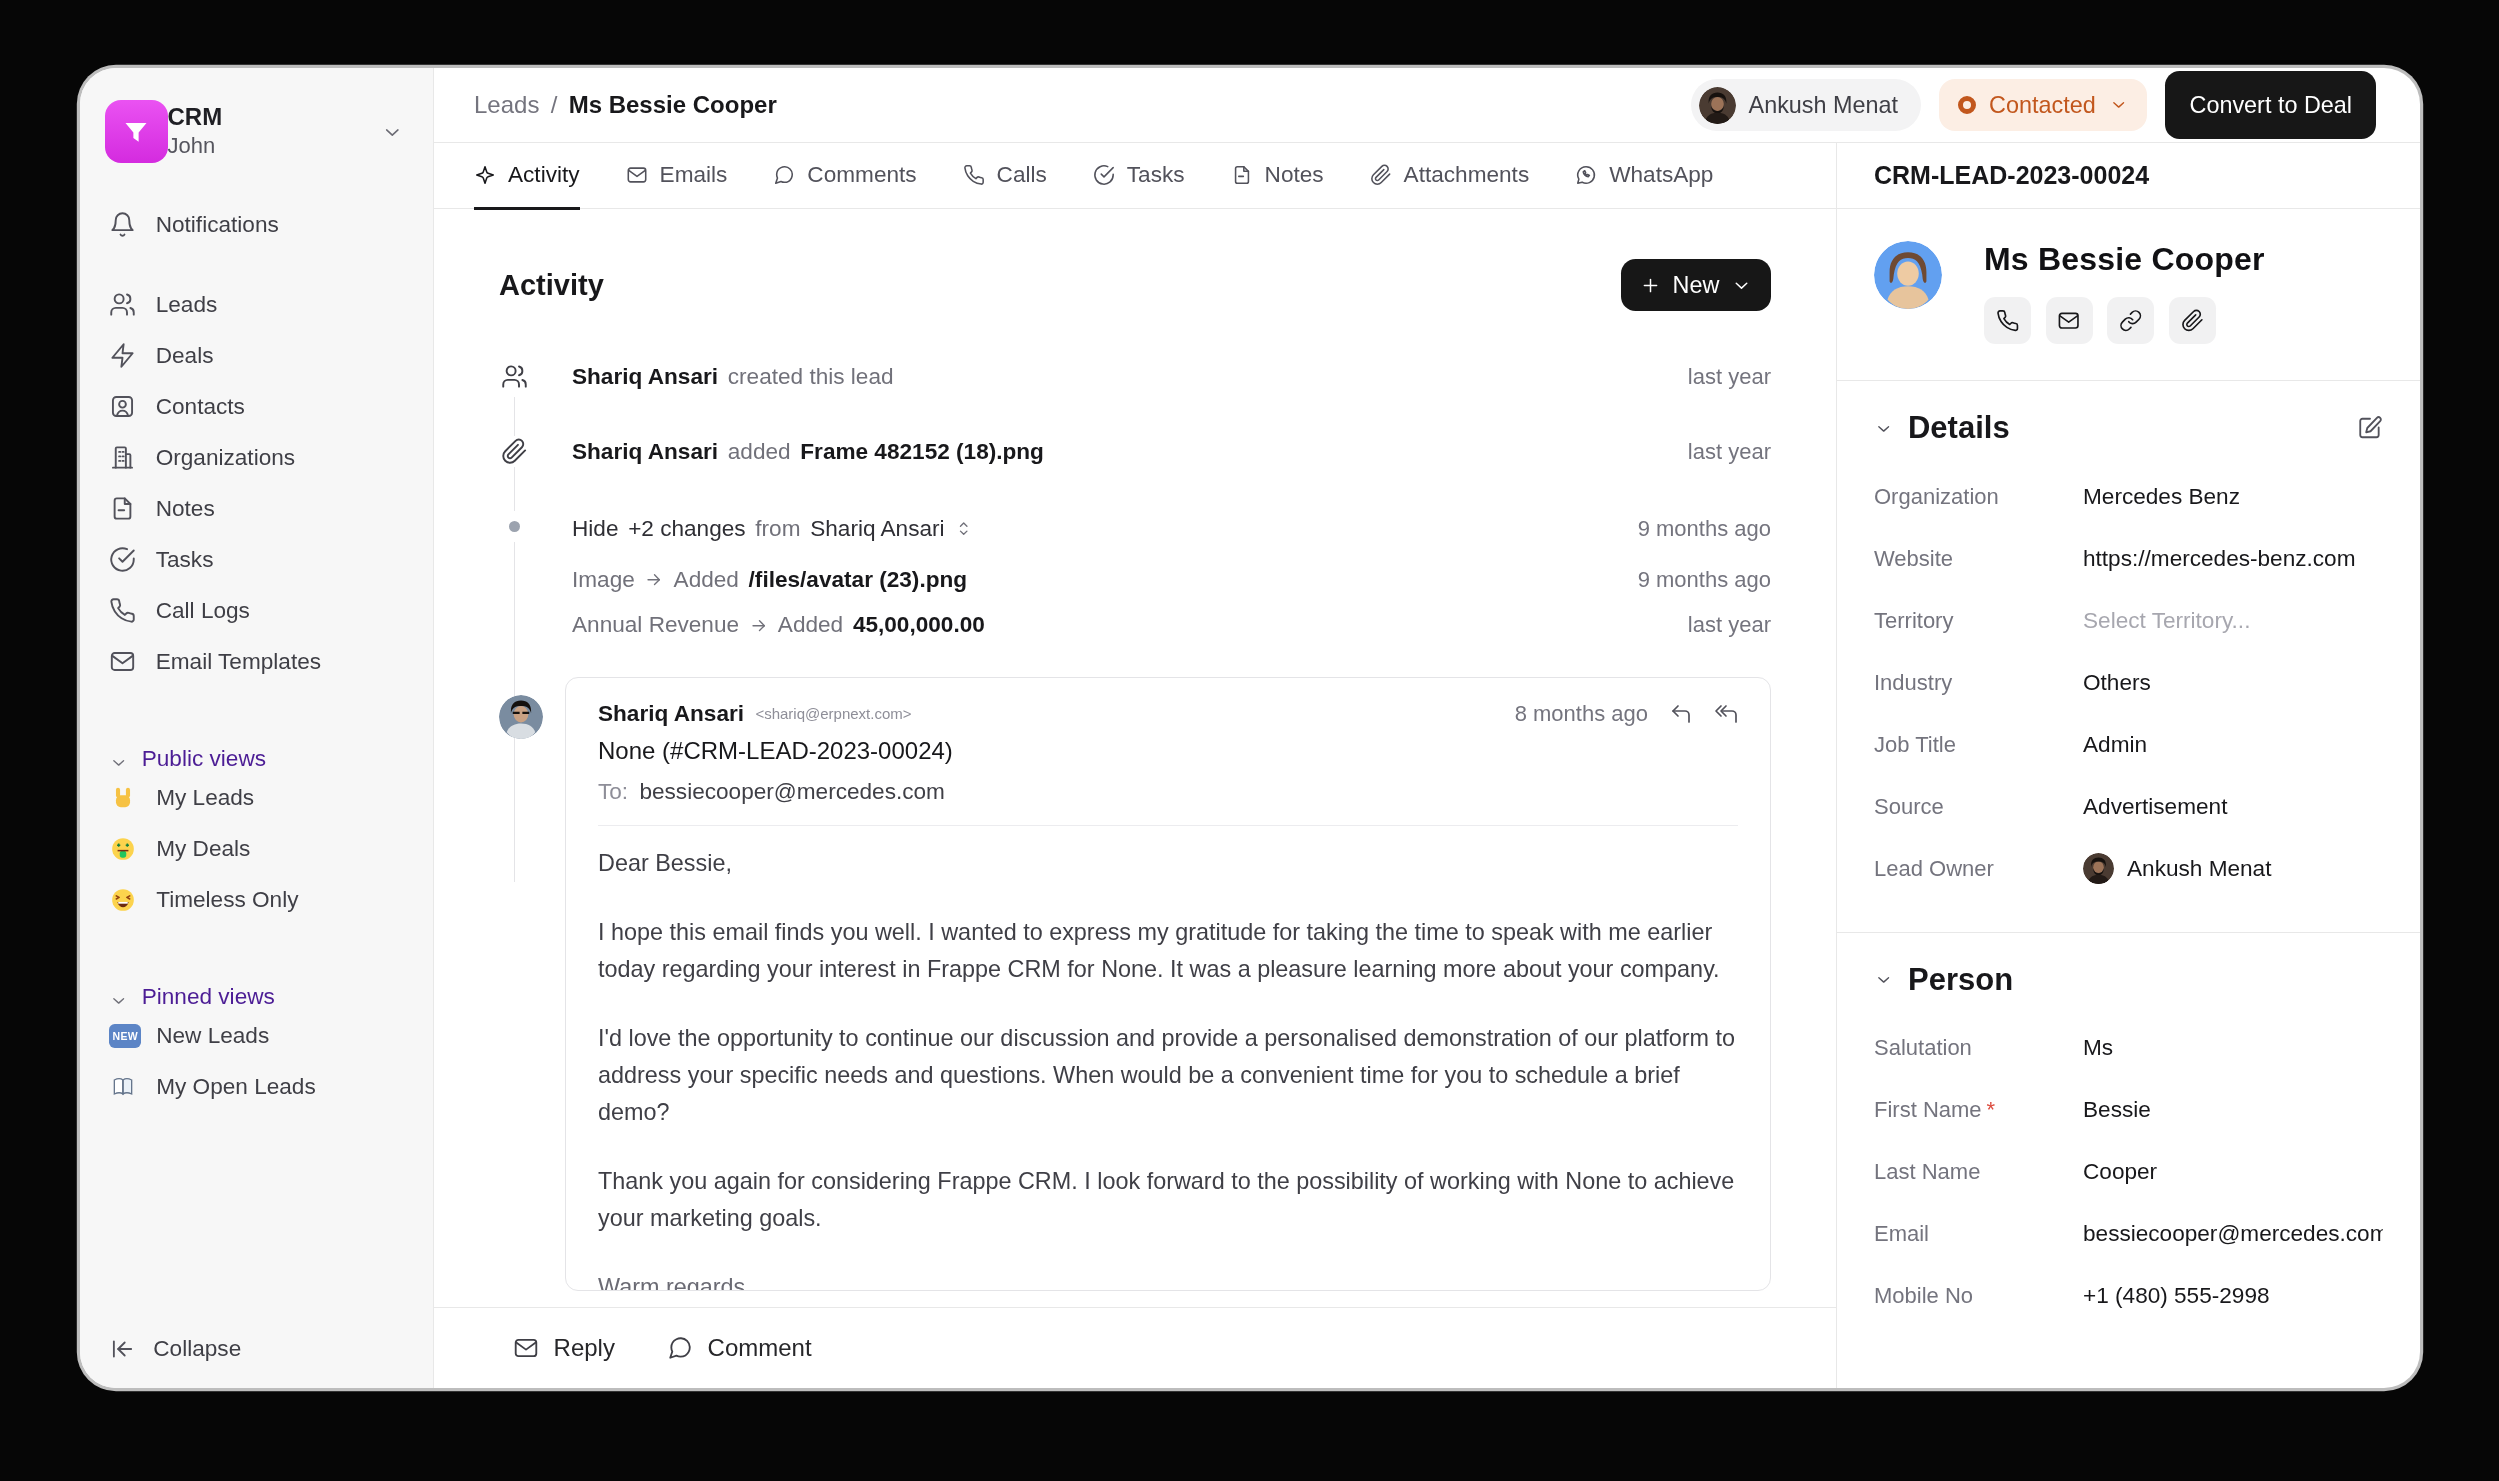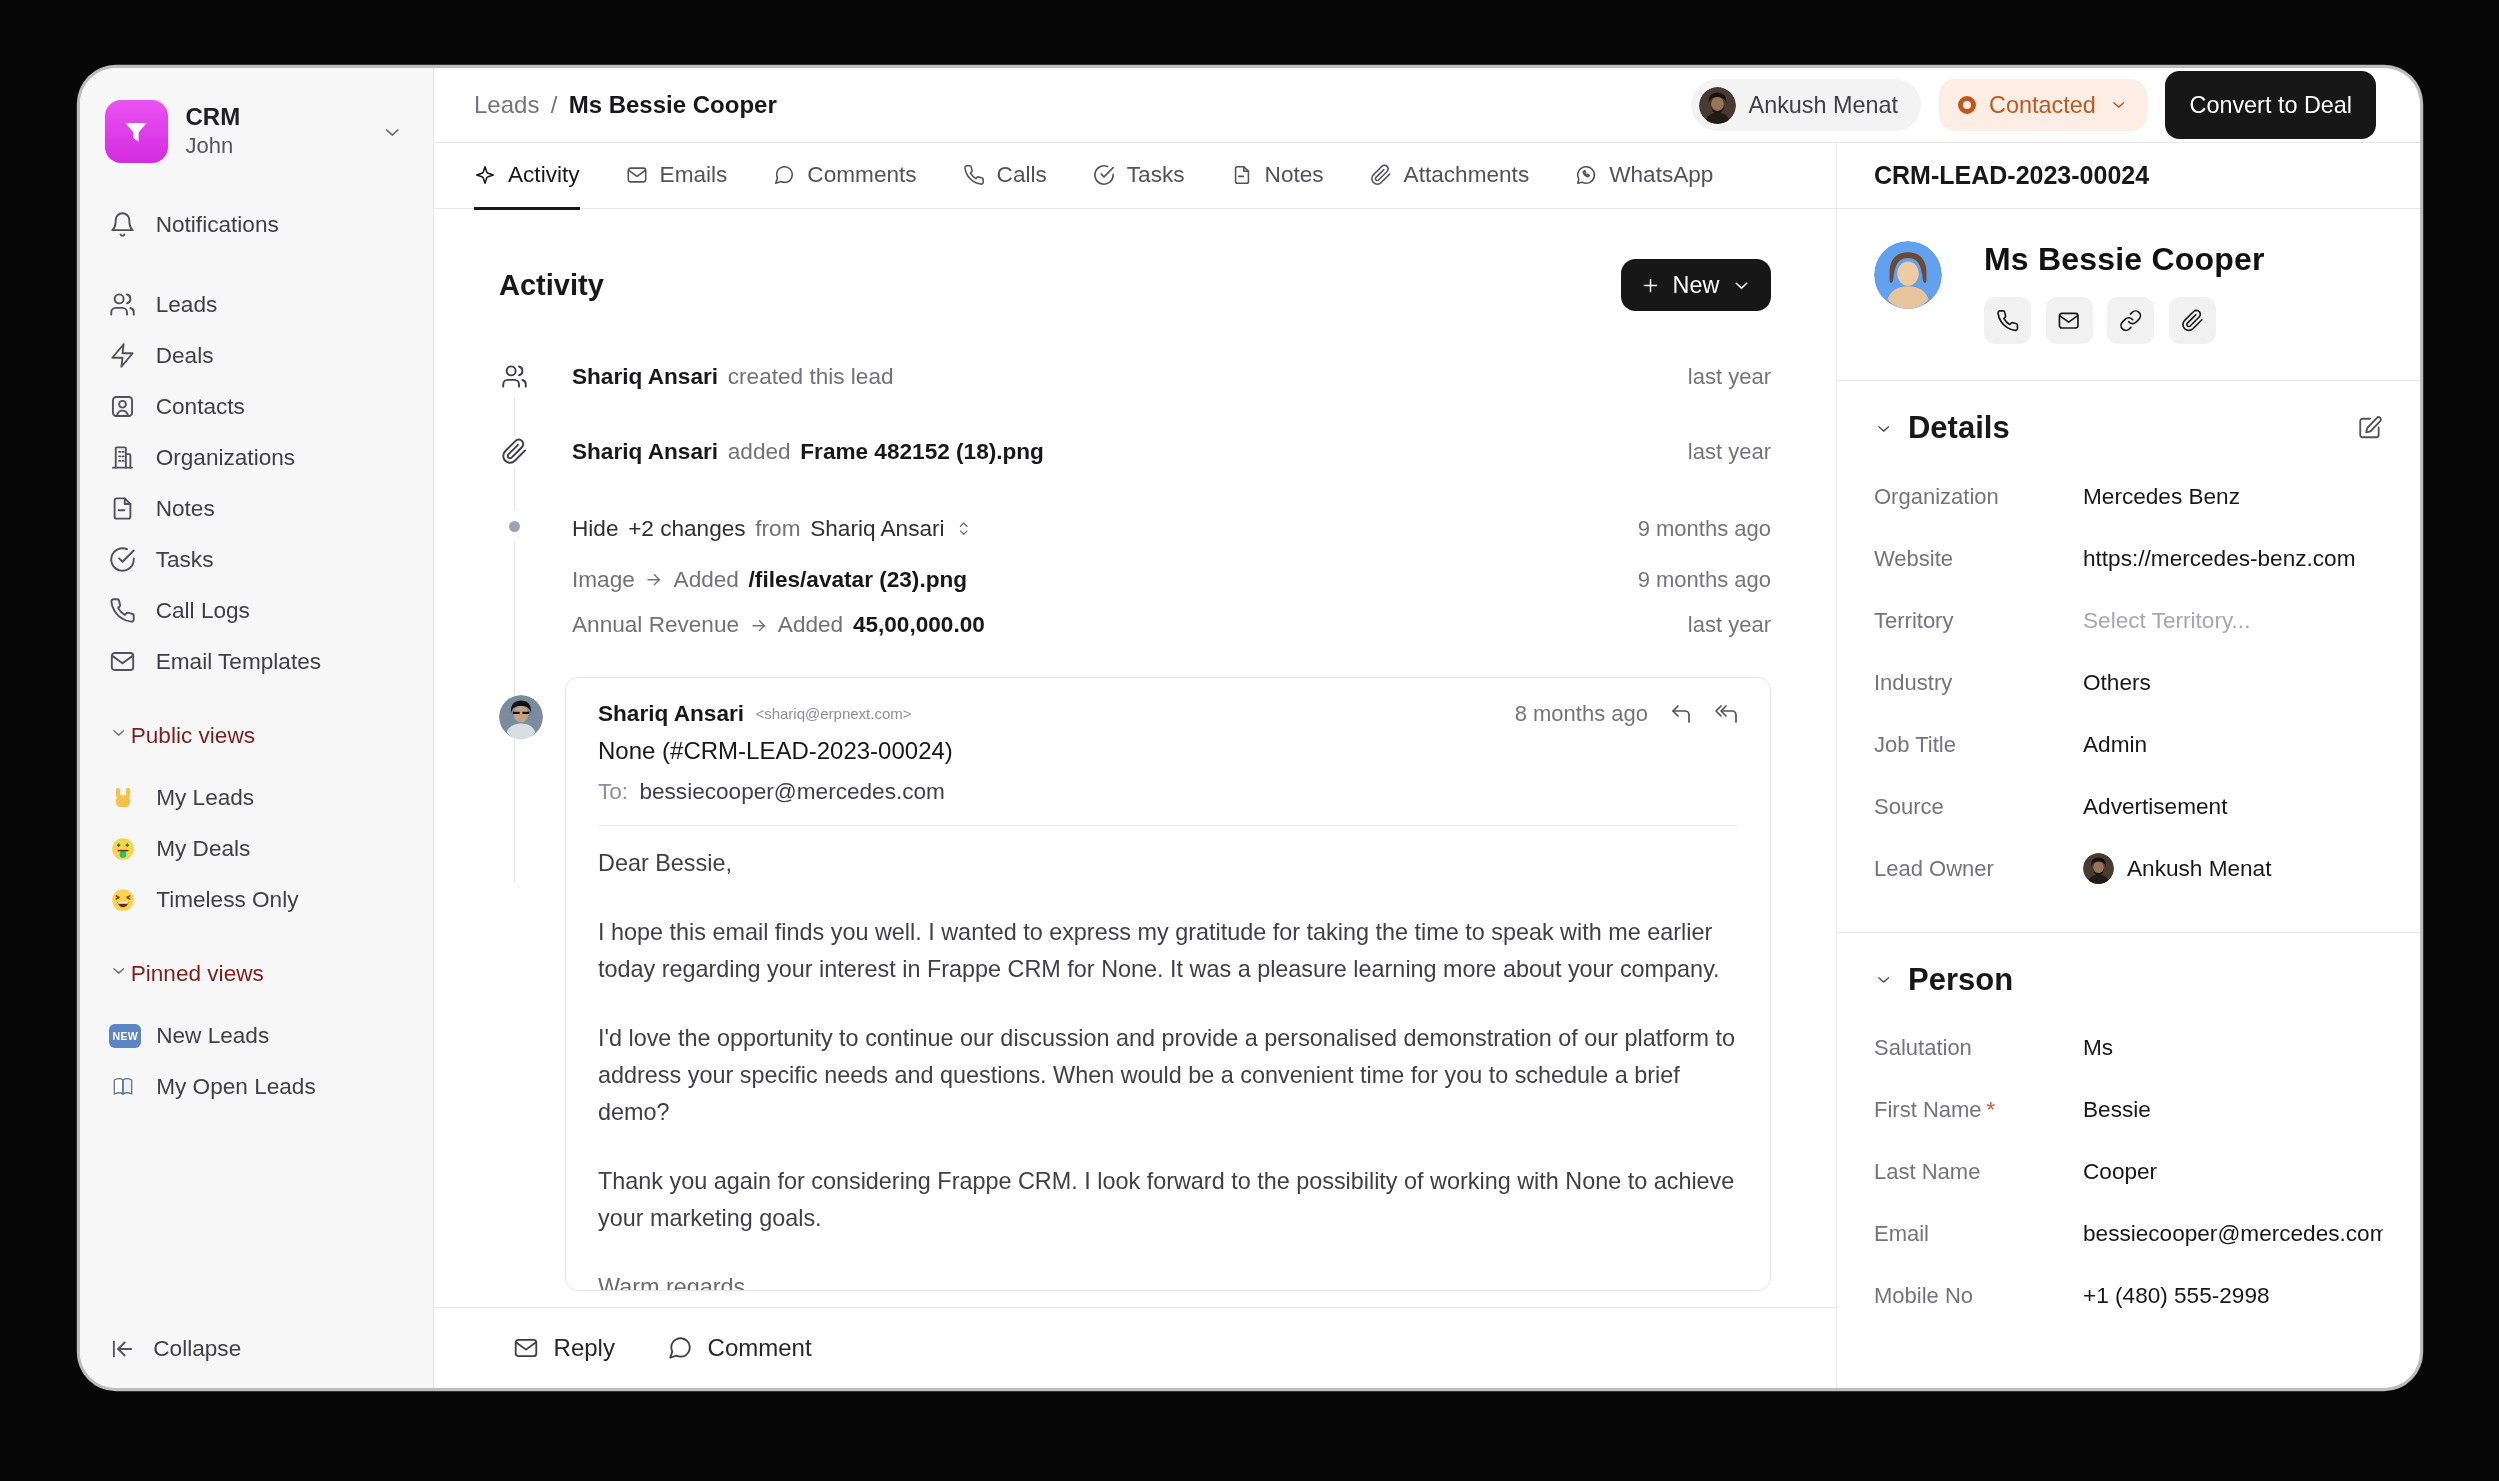--- a/index.html
+++ b/index.html
@@ -2,30 +2,30 @@
 <html style="font-size:13px"><head>
 <meta charset="utf-8">
 <style>
   * { margin:0; padding:0; box-sizing:border-box; }
   html,body { width:2500px; height:1481px; }
   body { background:#060606; font-family:"Liberation Sans","DejaVu Sans",sans-serif; color:#18181B; position:relative; }
   .window { position:absolute; left:80px; top:68px; width:2340px; height:1320px; background:#fff; border-radius:36px; overflow:hidden; box-shadow:0 0 0 3.2px #bdbdbd; display:flex; }
 
   
   .sidebar { width:354px; flex:0 0 354px; background:#F7F7F7; border-right:1.6px solid #E8E8E8; display:flex; flex-direction:column; padding:32px 18px 0 18px; }
-  .workspace { display:flex; align-items:center; gap:18px; padding:0 4.9px 0 6.5px; margin-bottom:36px; position:relative; cursor:pointer; }
+  .workspace { display:flex; align-items:center; padding:0 4.9px 0 6.5px; margin-bottom:36px; position:relative; cursor:pointer; }
   .ws-logo { width:63px; height:63px; border-radius:16px; background:linear-gradient(180deg,#EA52F2,#D42BDF); display:grid; place-items:center; flex:0 0 63px; }
   .ws-logo svg { width:36px; height:36px; }
   .ws-name { font-size:24px; font-weight:700; color:#1F1F24; line-height:1.2; }
   .ws-user { font-size:22px; color:#55555E; line-height:1.25; }
   .ws-chev { position:absolute; right:11.3px; top:21px; width:22.6px; height:22.6px; color:#6B6B74; }
   .nav-item { display:flex; align-items:center; gap:19.4px; height:51px; padding:0 11.3px; border-radius:9.7px; font-size:22.6px; color:#3F3F46; cursor:pointer; }
   .nav-item .ic { width:27px; height:27px; color:#52525B; flex:0 0 27px; }
   .nav-gap { height:29px; }
-  .sec-label { display:flex; align-items:flex-start; gap:2px; height:49px; padding:0 11.3px; font-size:22.6px; color:#7f1d1d; margin-top:36px; cursor:pointer; }
+  .sec-label { display:flex; align-items:flex-end; gap:13px; height:49px; padding:0 11.3px; font-size:22.6px; color:#4c1d95; margin-top:36px; cursor:pointer; }
   .sec-label .ic { width:19.4px; height:19.4px; color:#71717A; }
   .emoji-ic { width:27.5px; height:27.5px; flex:0 0 27.5px; display:grid; place-items:center; }
   .emoji-ic svg { width:26px; height:26px; }
   .new-badge { width:32px; height:24px; border-radius:5.7px; background:#5C85C6; color:#fff; font-size:10.5px; font-weight:700; display:grid; place-items:center; letter-spacing:0.4px; }
   .collapse-row { margin-top:auto; display:flex; align-items:center; gap:18px; height:78px; padding:0 11.3px; font-size:22.6px; color:#3F3F46; cursor:pointer; }
   .collapse-row .ic { width:26px; height:26px; color:#52525B; }
 
   
   .rightside { flex:1; display:flex; flex-direction:column; min-width:0; }
   .topbar { height:75px; flex:0 0 75px; border-bottom:1.6px solid #E8E8E8; display:flex; align-items:center; padding:0 44px 0 40px; }

